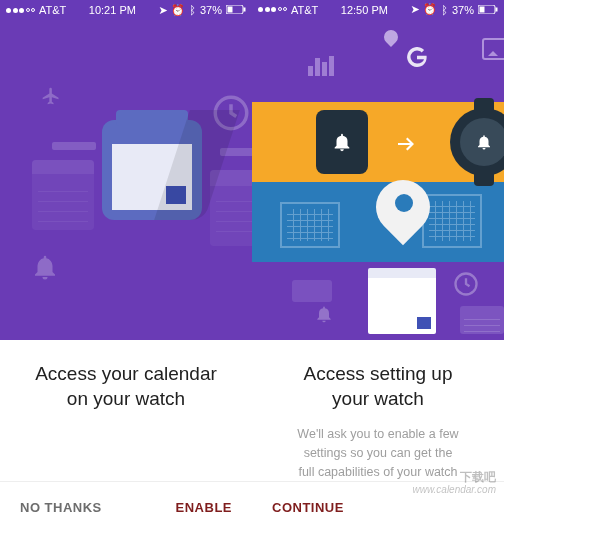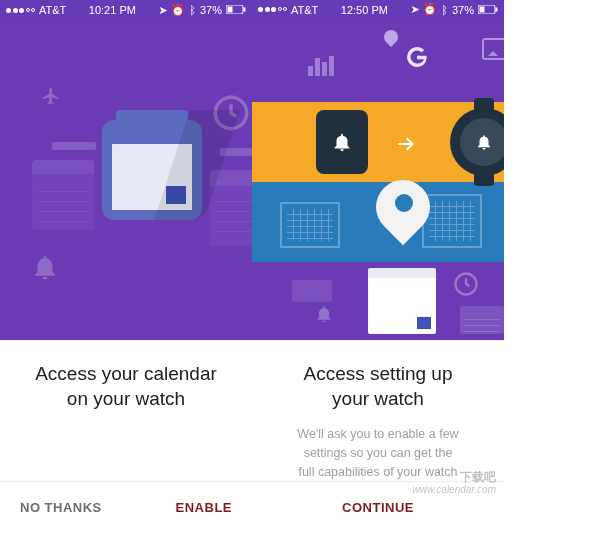--- a/index.html
+++ b/index.html
@@ -10,21 +10,21 @@
 .status .left,.status .right{display:flex;align-items:center;gap:4px}
 .status .right .ico{display:inline-block}
 .hero{flex:0 0 320px;background:#6a3bb5;position:relative;overflow:hidden}
 .content{flex:1;background:#fff;display:flex;flex-direction:column;align-items:center;padding:22px 32px 0}
 .title{font-size:19px;color:#212121;text-align:center;font-weight:400;line-height:1.3;margin-bottom:14px}
 .sub{font-size:12.5px;color:#9e9e9e;text-align:center;line-height:1.5;padding:0 10px}
 .btnrow{height:52px;border-top:1px solid #eee;display:flex;align-items:center;justify-content:space-between;padding:0 20px;font-size:13px;font-weight:600;letter-spacing:.5px}
 .btnrow .btn{cursor:pointer}
 .btnrow .neg{color:#6d6d6d}
 .btnrow .pos{color:#7f1d1d}
-.btnrow.single{justify-content:center}
+.btnrow.single{justify-content:flex-start}
 
 
 .h1 .faint{position:absolute;opacity:.38}
 .h1 svg{position:absolute}
 .calmain{position:absolute;left:102px;top:100px;width:100px;height:100px;border-radius:12px;background:#5c6bc0}
 .calmain .tab{position:absolute;left:14px;top:-10px;width:72px;height:16px;border-radius:4px;background:#5c6bc0}
 .calmain .sheet{position:absolute;left:10px;top:24px;width:80px;height:66px;background:#e8eaf6}
 .calmain .sheet::after{content:"";position:absolute;right:6px;bottom:6px;width:20px;height:18px;background:#3f51b5}
 .calmain .shadow{position:absolute;right:0;bottom:0;width:50px;height:110px;background:rgba(0,0,0,.10);transform:skewX(-18deg) translateX(20px);border-bottom-right-radius:12px}
 .h1 .bell{left:30px;top:232px;width:30px;height:30px;opacity:.35}

